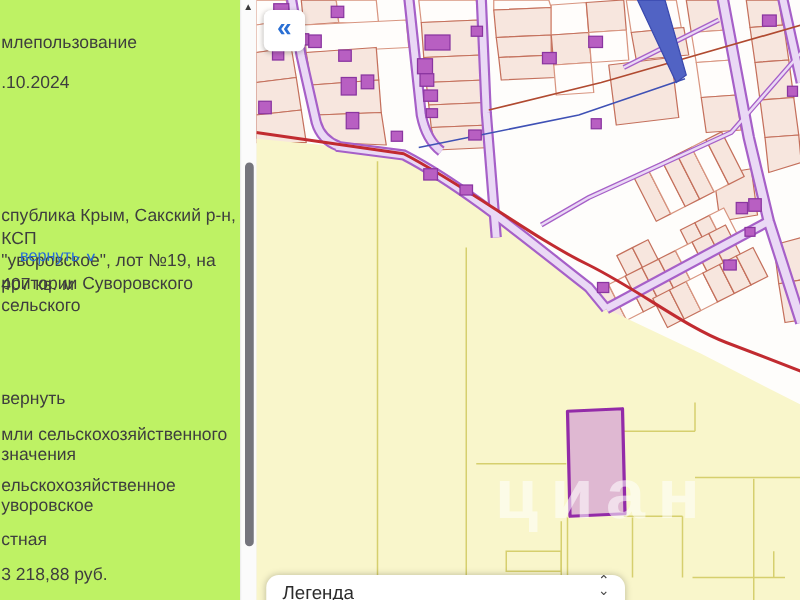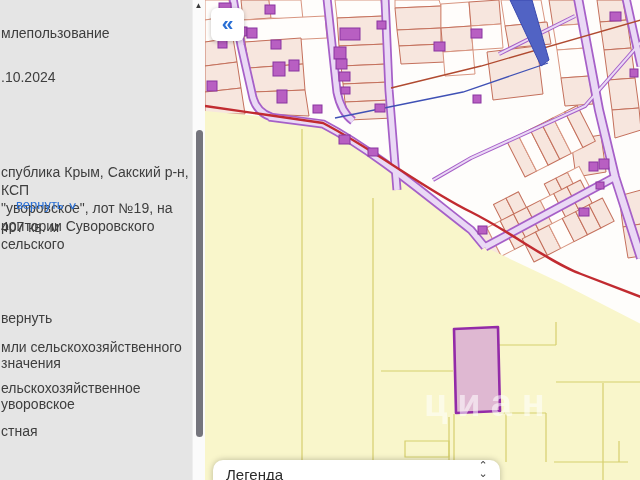--- a/index.html
+++ b/index.html
@@ -2,21 +2,21 @@
 <html style="--map_bg: #fefdfb; --farmland_fill: #f9f6cb; --farmland_line: #d6cf6e; --parcel_fill: #f7e6de; --parcel_white: #fffdfb; --parcel_stroke: #c4705c; --parcel_stroke_light: #d89580; --road_fill: #ead9f5; --road_stroke: #a660c8; --building_fill: #b85fc2; --building_stroke: #8a35a0; --boundary_red: #c12b30; --thin_red: #b04a30; --line_blue: #3f51b5; --wedge_blue: #5163c4; --selected_fill: #dfb8d2; --selected_stroke: #932ba8; --accent_blue: #2a6fd4; --scrollbar: #75757d;"><head>
 <meta charset="utf-8">
 <style>
   html,body{margin:0;padding:0;}
   body{
     width:640px;height:480px;overflow:hidden;position:relative;
     background:#ffffff;
     font-family:"Liberation Sans", sans-serif;
   }
   
-  .panel{position:absolute;left:0;top:0;width:193px;height:480px;background:#e5e5e5;z-index:5;}
+  .panel{position:absolute;left:0;top:0;width:193px;height:480px;background:#bef264;z-index:5;}
   .pline{position:absolute;left:0;padding-left:1px;font-size:14px;color:#3e3e3e;white-space:pre-line;line-height:18px;}
   .pline.small{line-height:16px;}
   .expand{position:absolute;left:0;padding-left:16px;font-size:13px;color:var(--accent_blue);cursor:pointer;}
   .expand .chev{font-size:10px;margin-left:5px;display:inline-block;transform:scaleX(1.4);}
   
   .sb-track{position:absolute;left:192px;top:0;width:12px;height:480px;background:#fbfbfb;border-left:1px solid #eeeeee;z-index:6;}
   .sb-up{position:absolute;left:193px;top:1px;width:11px;text-align:center;font-size:8px;color:#3a3a3a;z-index:7;}
   .sb-thumb{position:absolute;left:196px;top:130px;width:7px;height:307px;border-radius:4px;background:var(--scrollbar);z-index:7;}
   
   .map{position:absolute;left:204px;top:0;width:436px;height:480px;border-left:1px solid #cccccc;background:var(--map_bg);}
@@ -35,22 +35,22 @@
   .redthin{fill:none;stroke:var(--thin_red);stroke-width:1.3;}
   .blueline{fill:none;stroke:var(--line_blue);stroke-width:1.3;}
   .wedge{fill:var(--wedge_blue);stroke:#3a49ae;stroke-width:1;}
   .bld{fill:var(--building_fill);stroke:var(--building_stroke);stroke-width:1;}
   .sel{fill:var(--selected_fill);stroke:var(--selected_stroke);stroke-width:2.6;stroke-linejoin:round;}
   
   .collapse-btn{position:absolute;left:211px;top:8px;width:33px;height:33px;background:#ffffff;border-radius:6px;
     box-shadow:0 1px 4px rgba(0,0,0,.25);display:flex;align-items:center;justify-content:center;
     color:var(--accent_blue);font-size:21px;font-weight:bold;z-index:8;cursor:pointer;padding-bottom:3px;box-sizing:border-box;}
   
-  .watermark{position:absolute;left:424px;top:362px;font-size:38px;font-weight:bold;letter-spacing:10px;
-    color:rgba(255,255,255,0.55);z-index:3;pointer-events:none;margin-top:20px;}
+  .watermark{position:absolute;left:396px;top:362px;font-size:56px;font-weight:bold;letter-spacing:10px;
+    color:rgba(255,255,255,0.55);z-index:3;pointer-events:none;}
   
   .legend{position:absolute;left:213px;top:460px;width:287px;height:26px;background:#ffffff;
     border-radius:10px 10px 0 0;box-shadow:0 0 6px rgba(0,0,0,.25);z-index:9;}
   .legend-title{position:absolute;left:13px;top:6px;font-size:15px;color:#2b2b2b;}
   .legend-toggle{position:absolute;left:262px;top:1px;width:16px;text-align:center;color:#444444;cursor:pointer;}
   .legend-toggle span{display:block;font-size:11px;line-height:8px;}
 </style>
 </head>
 <body>
 
@@ -229,31 +229,32 @@
 <div class="legend">
   <div class="legend-title">Легенда</div>
   <div class="legend-toggle">
     <span>⌃</span>
     <span>⌄</span>
   </div>
 </div>
 
 <div class="panel">
   <div class="pline" style="top:24px">млепользование</div>
-  <div class="pline" style="top:68px">.10.2024</div>
+  <div class="pline" style="top:56px">.10.2024</div>
   <div class="pline" style="top:163px">спублика Крым, Сакский р-н, КСП
 "уворовское", лот №19, на
 рритории Суворовского сельского</div>
   <div class="expand" style="top:197px">
     <span>вернуть</span><span class="chev">∨</span>
   </div>
   <div class="pline" style="top:218px">407 кв. м</div>
   <div class="pline" style="top:309px">вернуть</div>
   <div class="pline small" style="top:339px">мли сельскохозяйственного
 значения</div>
   <div class="pline small" style="top:380px">ельскохозяйственное
 уворовское</div>
   <div class="pline" style="top:422px">стная</div>
+  <div class="pline" style="top:450px">3 218,88 руб.</div>
 </div>
 
 <div class="sb-track"></div>
 <div class="sb-up">▲</div>
 <div class="sb-thumb"></div>
 
 </body></html>

